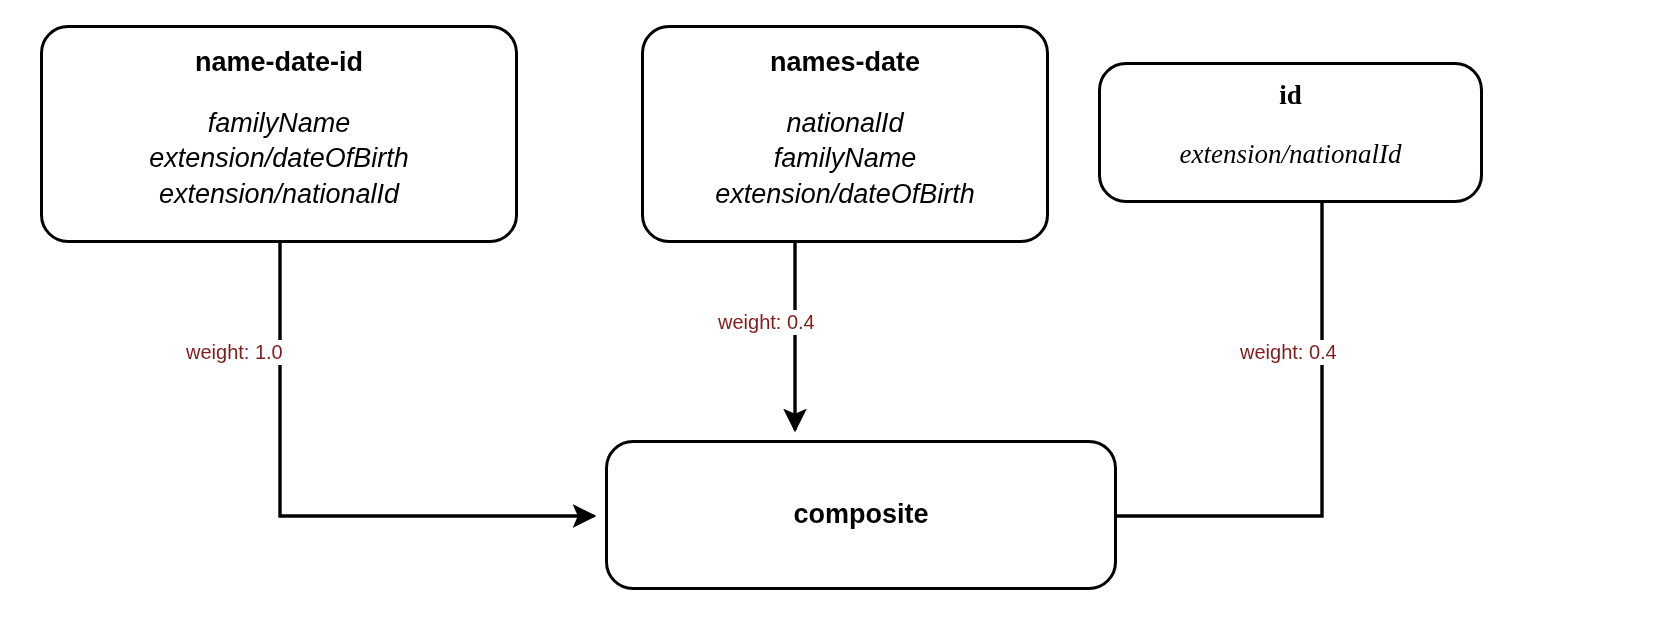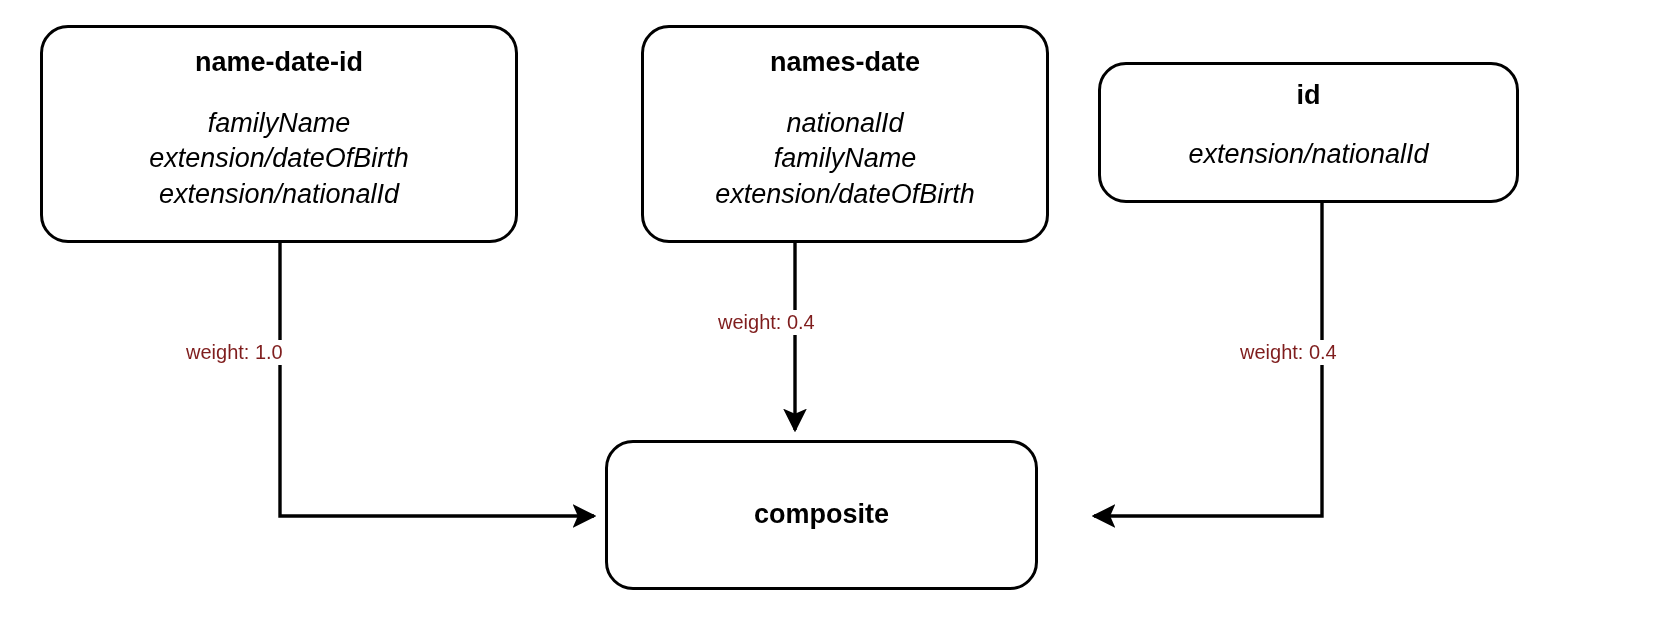--- a/index.html
+++ b/index.html
@@ -52,27 +52,28 @@
   }
   #node-name-date-id .node-attrs { margin-top: 28px; }
 
   #node-names-date {
     left: 641px; top: 25px; width: 408px; height: 218px;
     padding-top: 20px;
   }
   #node-names-date .node-attrs { margin-top: 28px; }
 
   #node-id {
-    left: 1098px; top: 62px; width: 421px; height: 141px;
+    left: 1098px; top: 62px; width: 385px; height: 141px;
     padding-top: 16px;
+    font-family: Liberation Serif, serif;
   }
   #node-id .node-attrs { margin-top: 26px; }
 
   #node-composite {
-    left: 605px; top: 440px; width: 433px; height: 150px;
+    left: 605px; top: 440px; width: 512px; height: 150px;
     justify-content: center;
   }
 
   
   #edges {
     position: absolute;
     left: 0; top: 0;
     width: 1679px;
     height: 619px;
     pointer-events: none;

